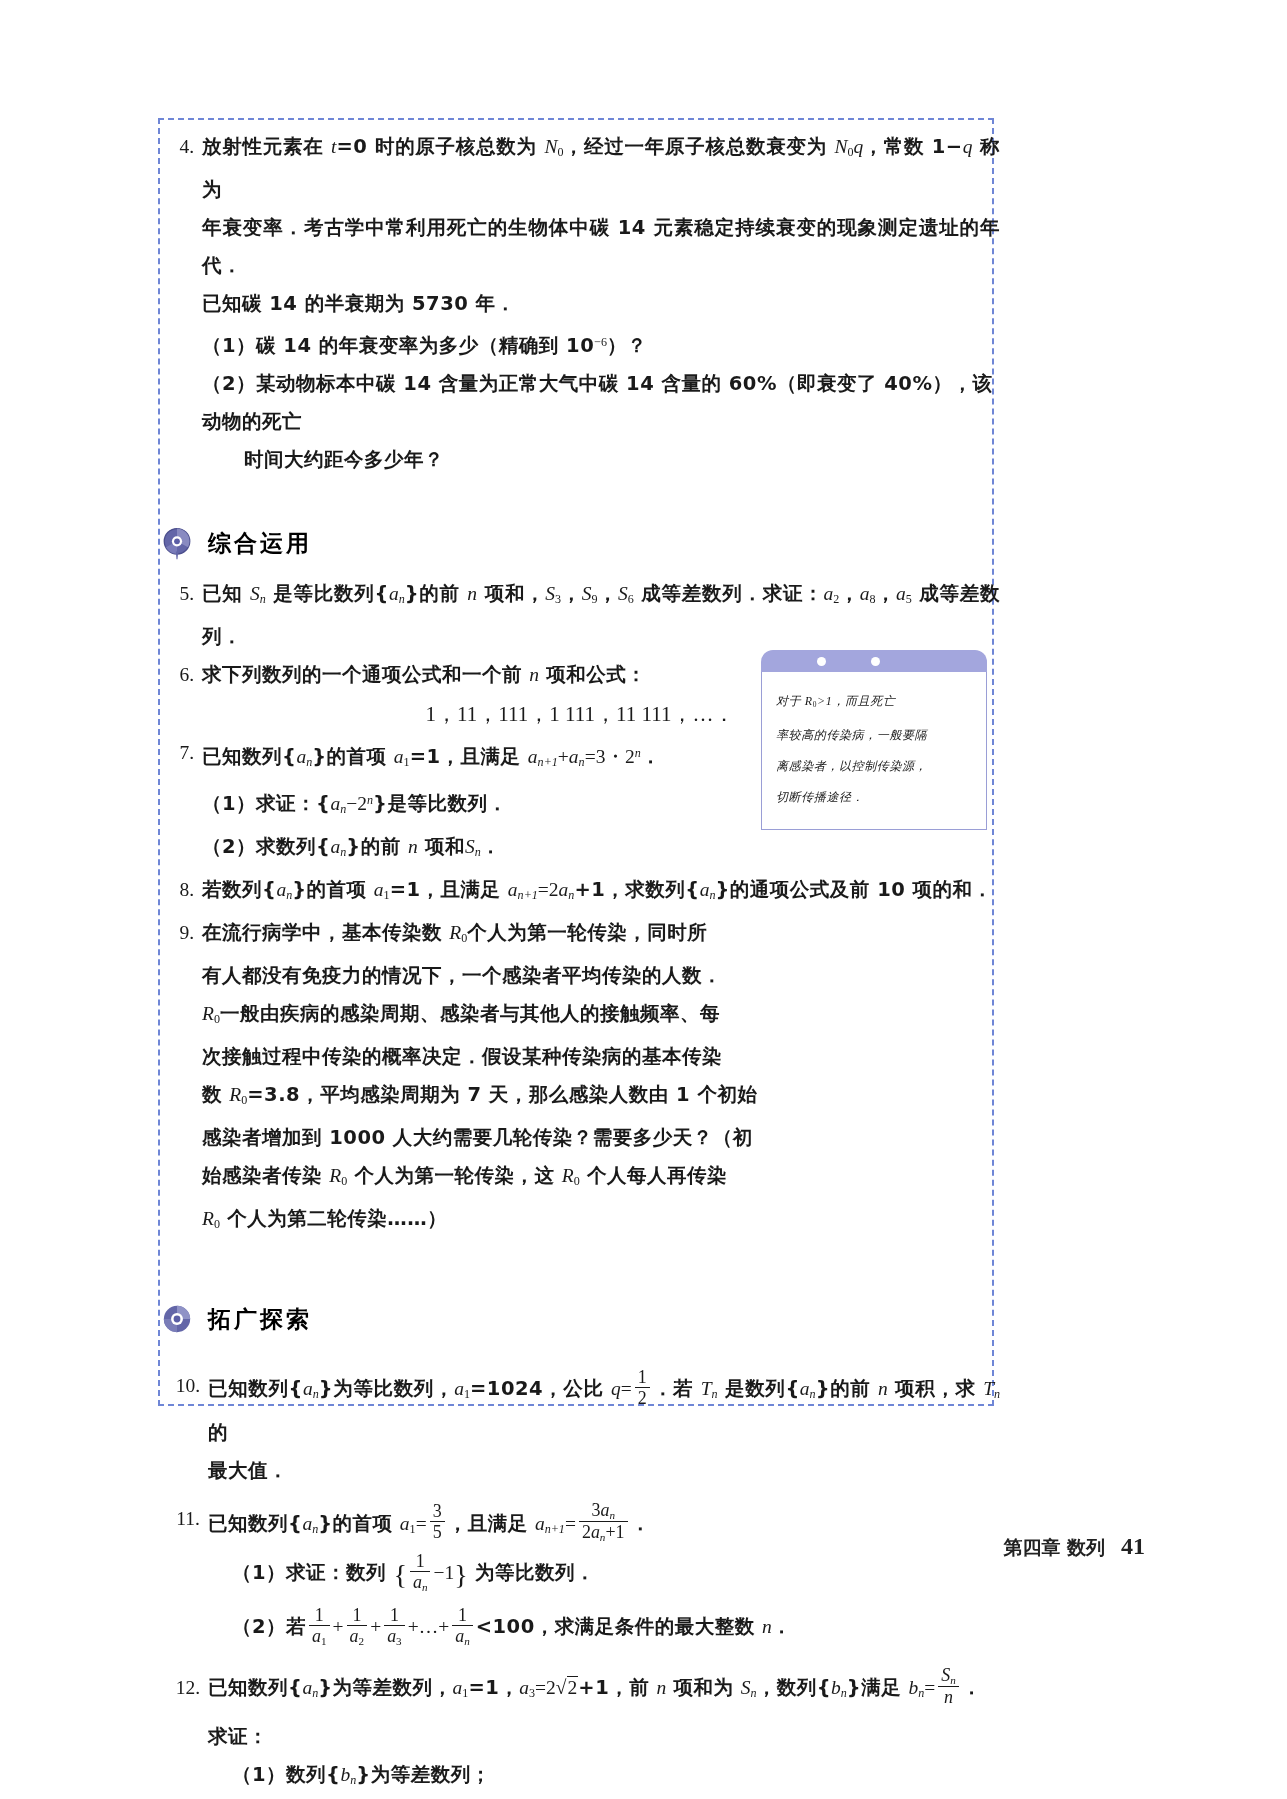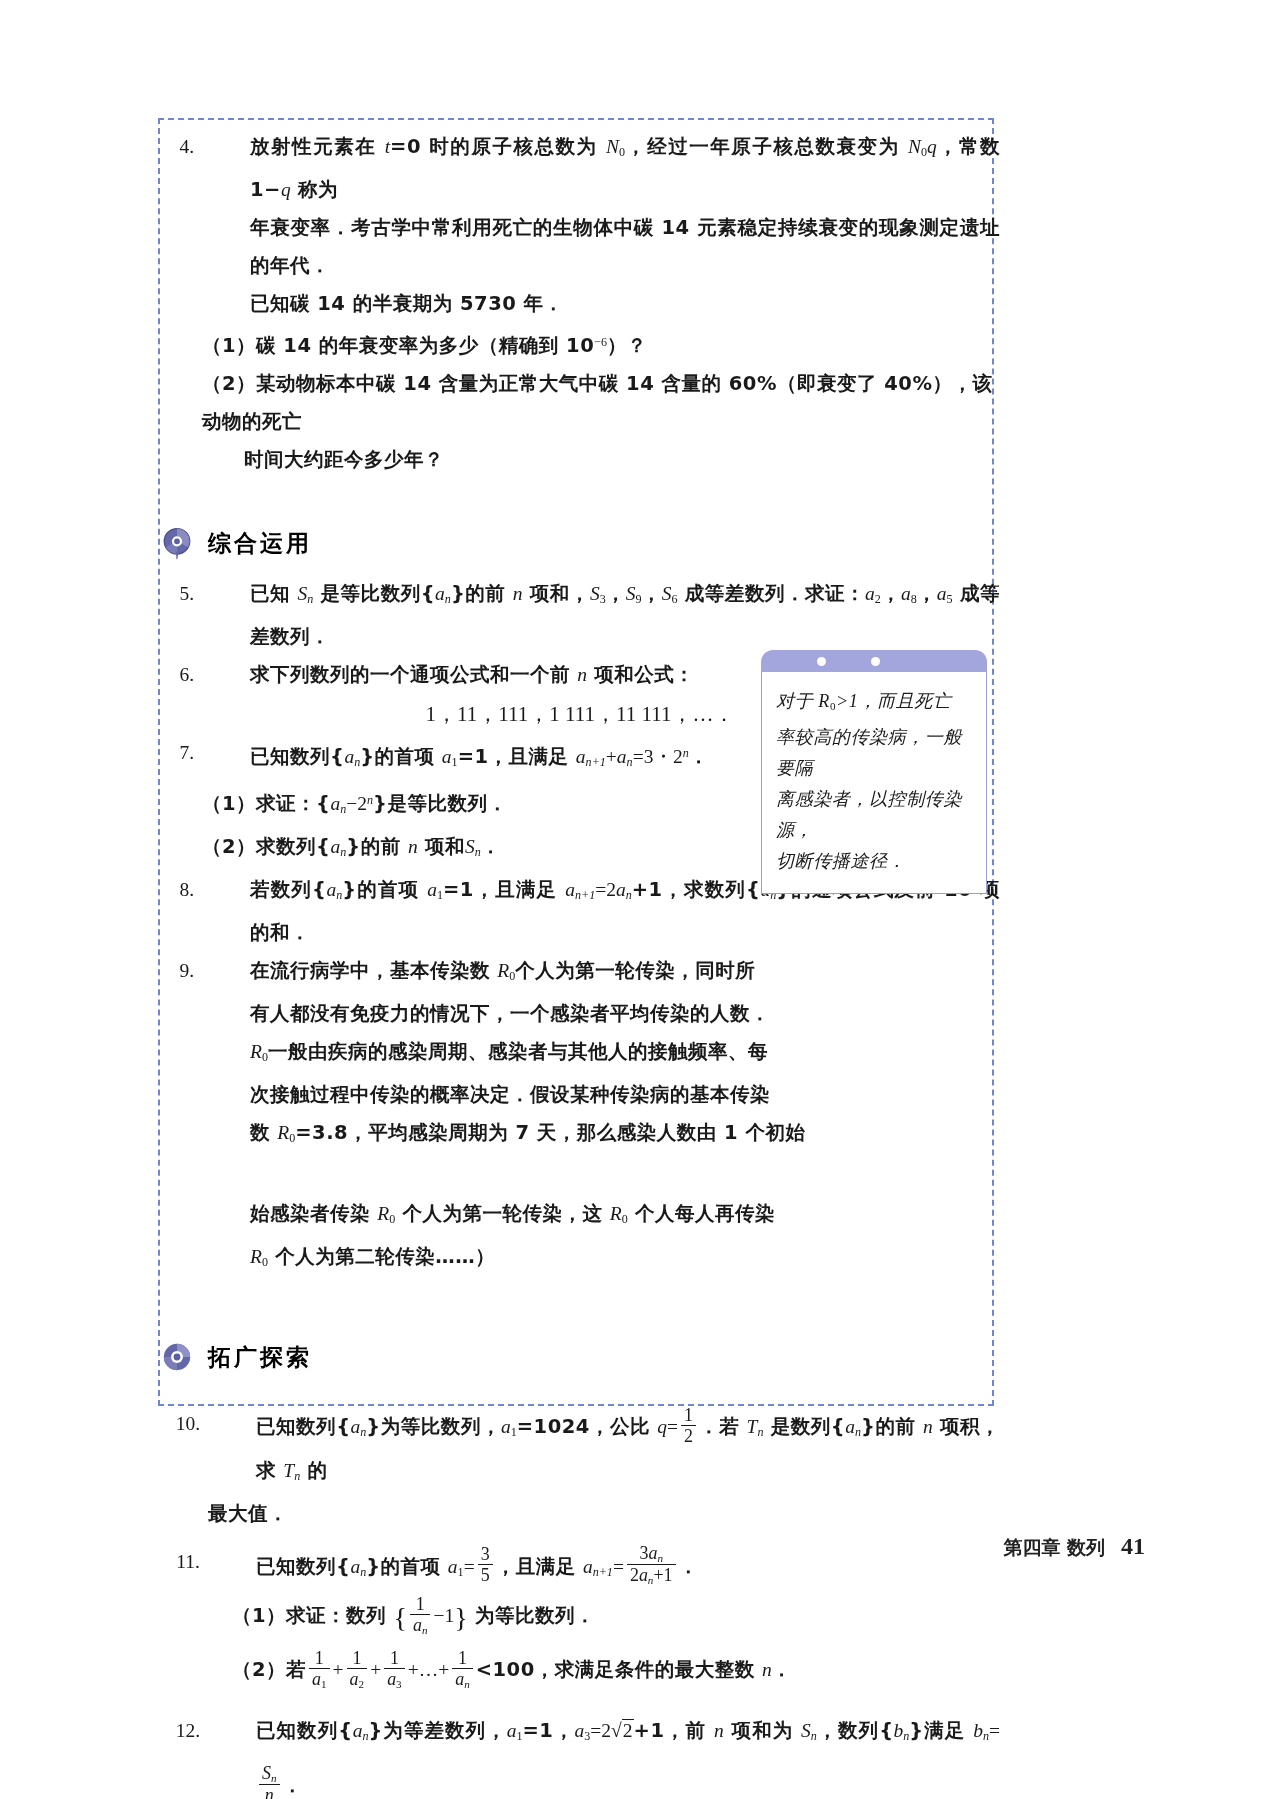--- a/index.html
+++ b/index.html
@@ -42,21 +42,20 @@
     width:34px;
     text-align:right;
     padding-right:8px;
     font-family:"Liberation Serif",serif;
     letter-spacing:0;
   }
   .num.wide{width:40px;text-align:right;}
   .body{
     flex:1 1 auto;
     text-align:justify;
-    margin-left:48px;
   }
   .sub{
     font-size:19.5px;
     line-height:38px;
     padding-left:42px;
   }
   .sub.deep{padding-left:72px;}
   .cn{font-family:"DejaVu Sans","Liberation Sans",sans-serif;font-weight:600;letter-spacing:.5px;}
   .mi{font-family:"Liberation Serif",serif;font-style:italic;}
   .mn{font-family:"Liberation Serif",serif;font-style:normal;}
@@ -109,21 +108,21 @@
     background:#ffffff;
   }
   .callout-top .dot.d1{left:56px;}
   .callout-top .dot.d2{left:110px;}
   .callout-body{
     border:1.5px solid #9a9ed6;
     border-top:none;
     background:#ffffff;
     padding:14px 14px 16px 14px;
     font-family:"Liberation Serif","DejaVu Serif",serif;
-    font-size:18px;
+    font-size:12px;
     line-height:31px;
     font-style:italic;
     letter-spacing:.6px;
     color:#1a1a1a;
   }
   
   .footer{
     position:absolute;
     right:142px;
     bottom:238px;
@@ -243,21 +242,21 @@
     </div>
 
     <div class="prob">
       <div class="num">9.</div>
       <div class="body" style="max-width:560px;">
         <span class="cn">在流行病学中，基本传染数 </span><span class="mi">R</span><sub class="up">0</sub><span class="cn">个人为第一轮传染，同时所</span><br>
         <span class="cn">有人都没有免疫力的情况下，一个感染者平均传染的人数．</span><br>
         <span class="mi">R</span><sub class="up">0</sub><span class="cn">一般由疾病的感染周期、感染者与其他人的接触频率、每</span><br>
         <span class="cn">次接触过程中传染的概率决定．假设某种传染病的基本传染</span><br>
         <span class="cn">数 </span><span class="mi">R</span><sub class="up">0</sub><span class="cn">=3.8，平均感染周期为 7 天，那么感染人数由 1 个初始</span><br>
-        <br>
+        <span class="cn">感染者增加到 1000 人大约需要几轮传染？需要多少天？（初</span><br>
         <span class="cn">始感染者传染 </span><span class="mi">R</span><sub class="up">0</sub><span class="cn"> 个人为第一轮传染，这 </span><span class="mi">R</span><sub class="up">0</sub><span class="cn"> 个人每人再传染</span><br>
         <span class="mi">R</span><sub class="up">0</sub><span class="cn"> 个人为第二轮传染……）</span>
       </div>
     </div>
 
     <div class="gap-xl"></div>
 
     <div class="section-head">
       <svg class="sec-icon" viewBox="0 0 40 40">
         <circle cx="20" cy="20" r="15.5" fill="#6366a8"></circle>

